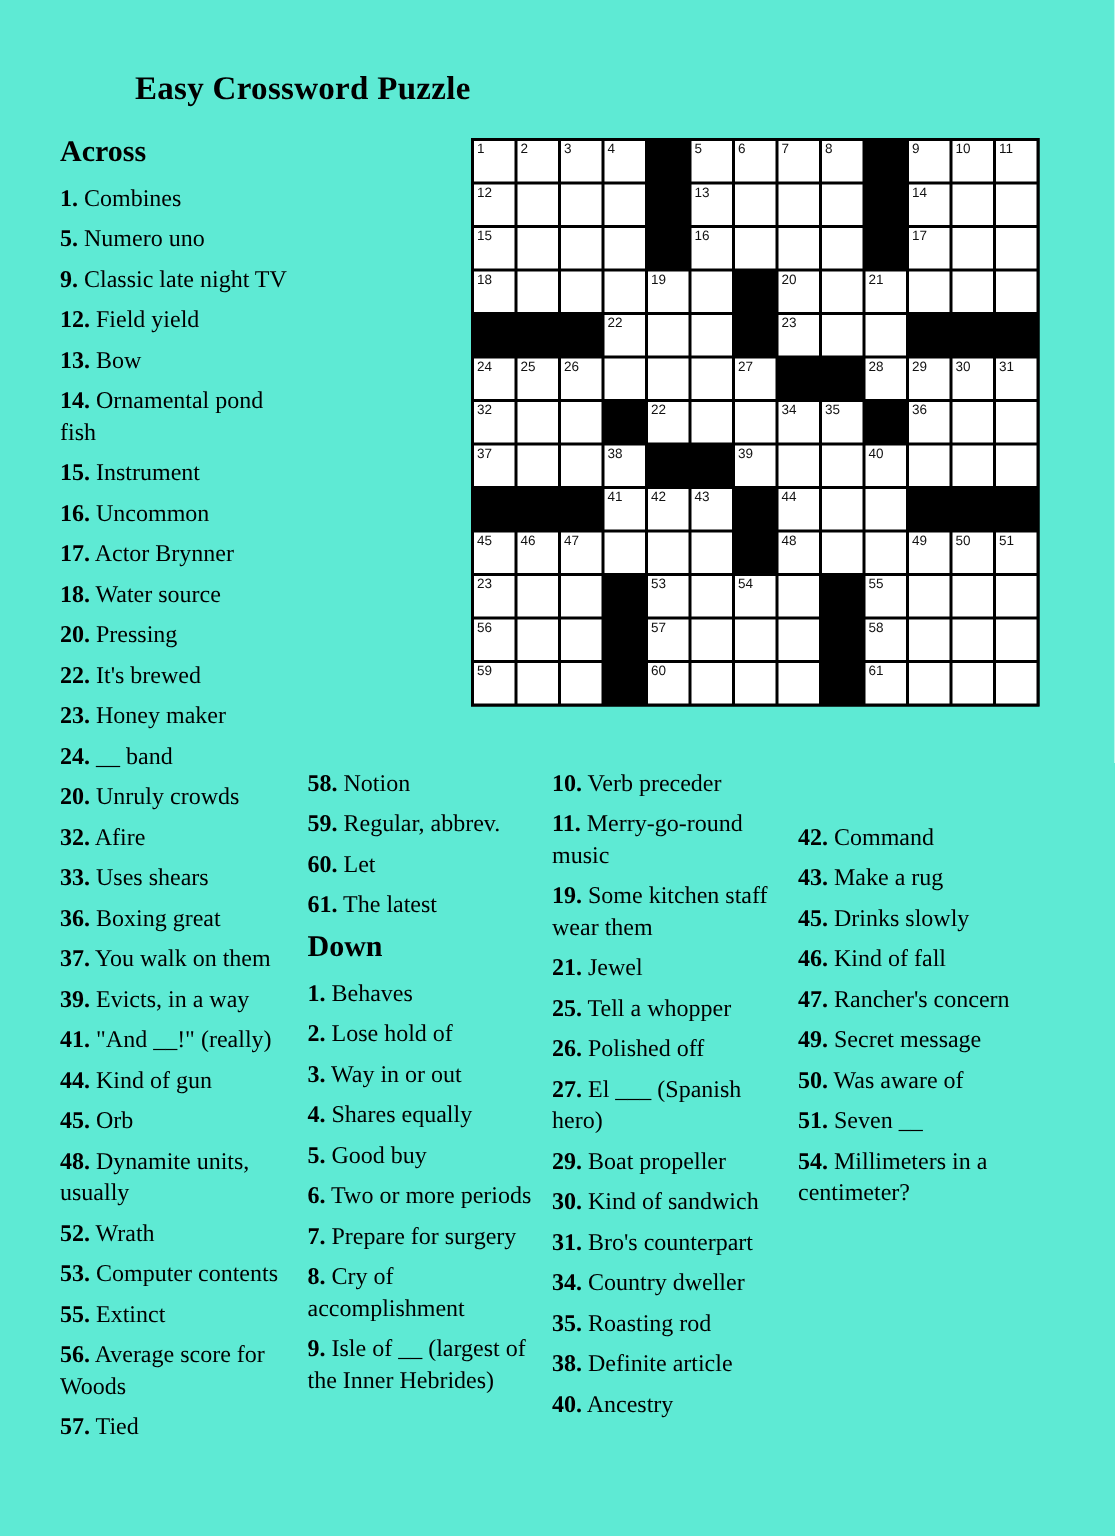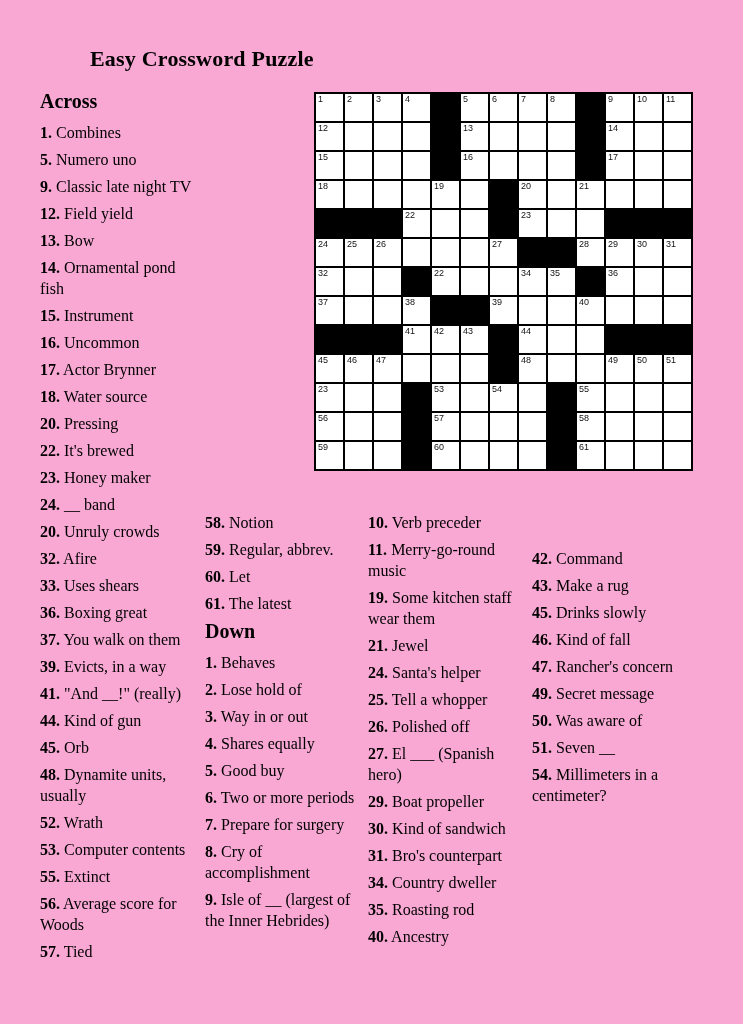--- a/index.html
+++ b/index.html
@@ -6,21 +6,21 @@
     margin: 0;
     padding: 0;
     background: #ffffff;
     font-family: "Liberation Serif", serif;
     color: #000000;
   }
   .page {
     position: relative;
     width: 743px;
     height: 1024px;
-    background: #f9a8d4;
+    background: #5eead4;
     overflow: hidden;
   }
   .page-title {
     position: absolute;
     left: 90px;
     top: 46px;
     margin: 0;
     font-size: 22px;
     font-weight: bold;
     letter-spacing: 0.2px;
@@ -428,29 +428,29 @@
         <p class="clue"><b>9.</b> Isle of __ (largest of the Inner Hebrides)</p>
       </div>
   </div>
 
   <div class="col col3">
     <div>
         <p class="clue"><b>10.</b> Verb preceder</p>
         <p class="clue"><b>11.</b> Merry-go-round music</p>
         <p class="clue"><b>19.</b> Some kitchen staff wear them</p>
         <p class="clue"><b>21.</b> Jewel</p>
-        <p class="clue"><b>24.</b> Santa's helper</p>
         <p class="clue"><b>25.</b> Tell a whopper</p>
         <p class="clue"><b>26.</b> Polished off</p>
         <p class="clue"><b>27.</b> El ___ (Spanish hero)</p>
         <p class="clue"><b>29.</b> Boat propeller</p>
         <p class="clue"><b>30.</b> Kind of sandwich</p>
         <p class="clue"><b>31.</b> Bro's counterpart</p>
         <p class="clue"><b>34.</b> Country dweller</p>
         <p class="clue"><b>35.</b> Roasting rod</p>
+        <p class="clue"><b>38.</b> Definite article</p>
         <p class="clue"><b>40.</b> Ancestry</p>
       </div>
   </div>
 
   <div class="col col4">
     <div>
         <p class="clue"><b>42.</b> Command</p>
         <p class="clue"><b>43.</b> Make a rug</p>
         <p class="clue"><b>45.</b> Drinks slowly</p>
         <p class="clue"><b>46.</b> Kind of fall</p>

